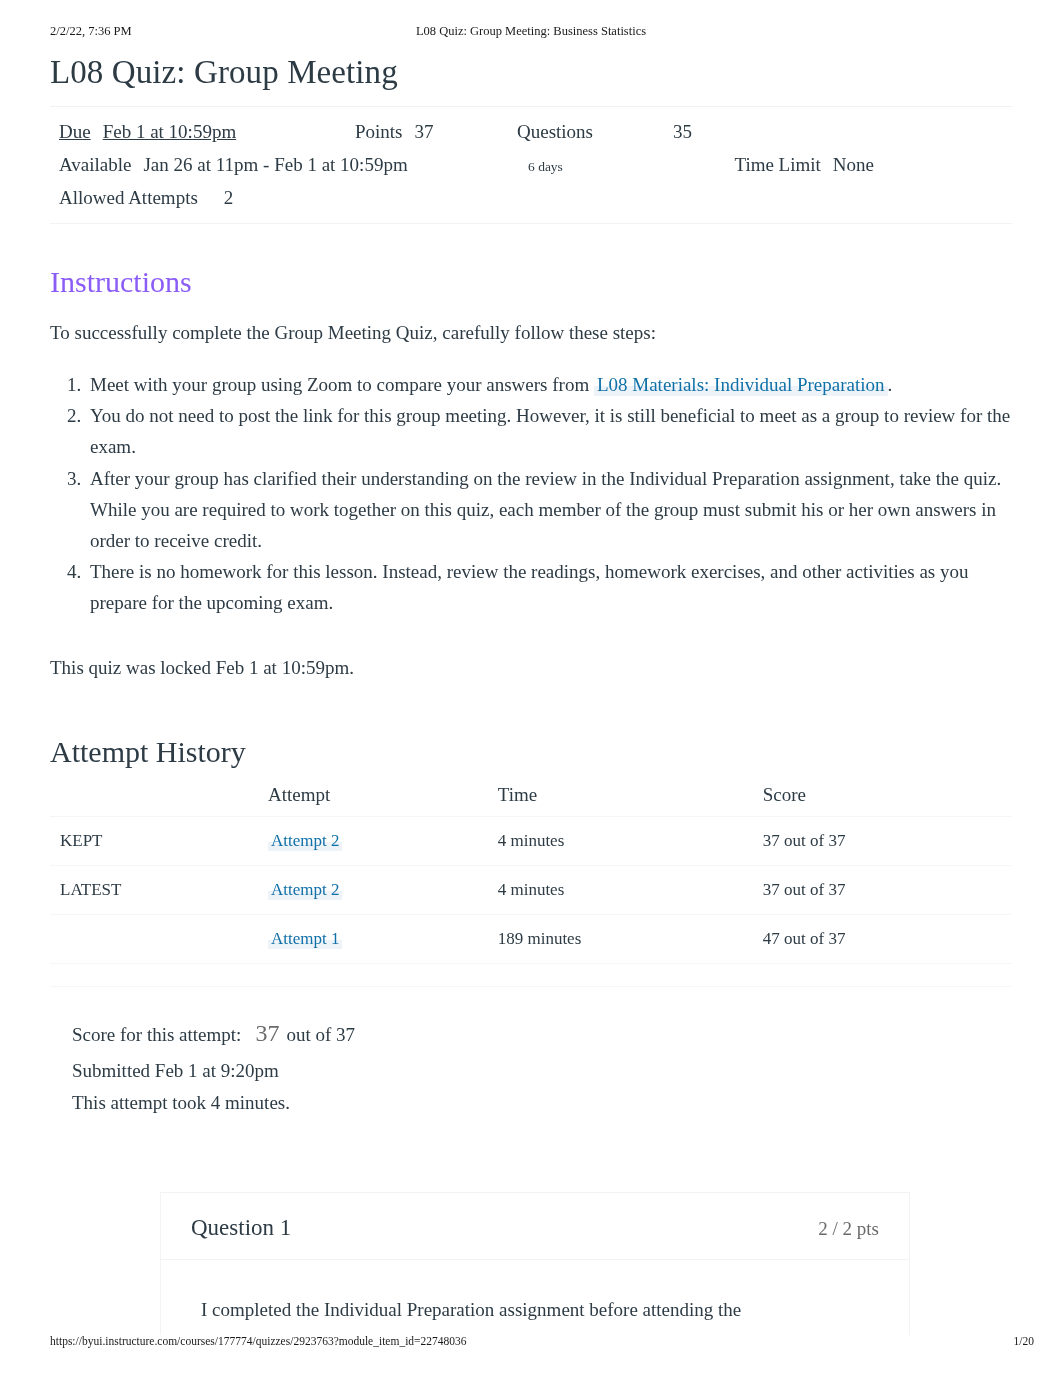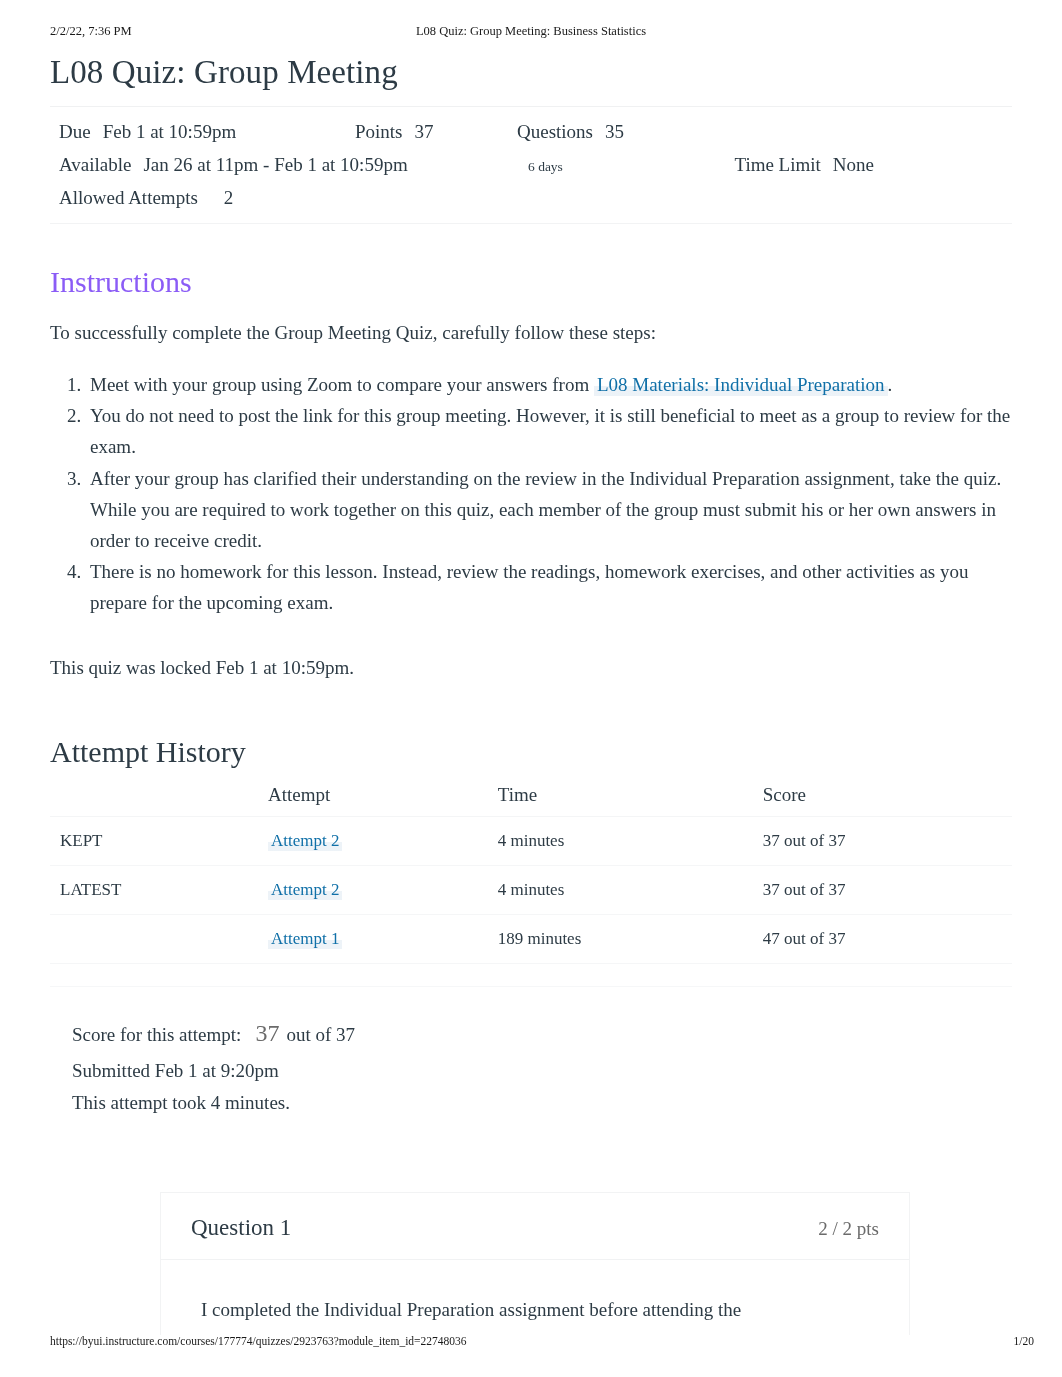--- a/index.html
+++ b/index.html
@@ -91,23 +91,23 @@
     align-items: baseline;
     font-size: 19px;
     line-height: 1.72;
     white-space: nowrap;
   }
   .meta-cell { display: flex; align-items: baseline; }
   .meta-label { padding: 0 6px 0 9px; }
   .meta-value { padding: 0 6px 0 6px; }
   .meta-small { font-size: 13.5px; padding-left: 8px; }
 
-  .c-due      { width: 296px; }
+  .c-due      { width: 296px; text-decoration: underline; }
   .c-points   { width: 162px; }
-  .c-questions{ width: 190px; }
+  .c-questions{ width: 190px; justify-content: space-between; }
   .c-avail    { width: 470px; }
   .c-days     { width: 120px; }
   .c-timelim  { width: 240px; justify-content: flex-end; }
 
   
   h2.section-title {
     font-size: 30px;
     font-weight: normal;
     margin: 40px 0 18px 0;
     color: #8b5cf6;

